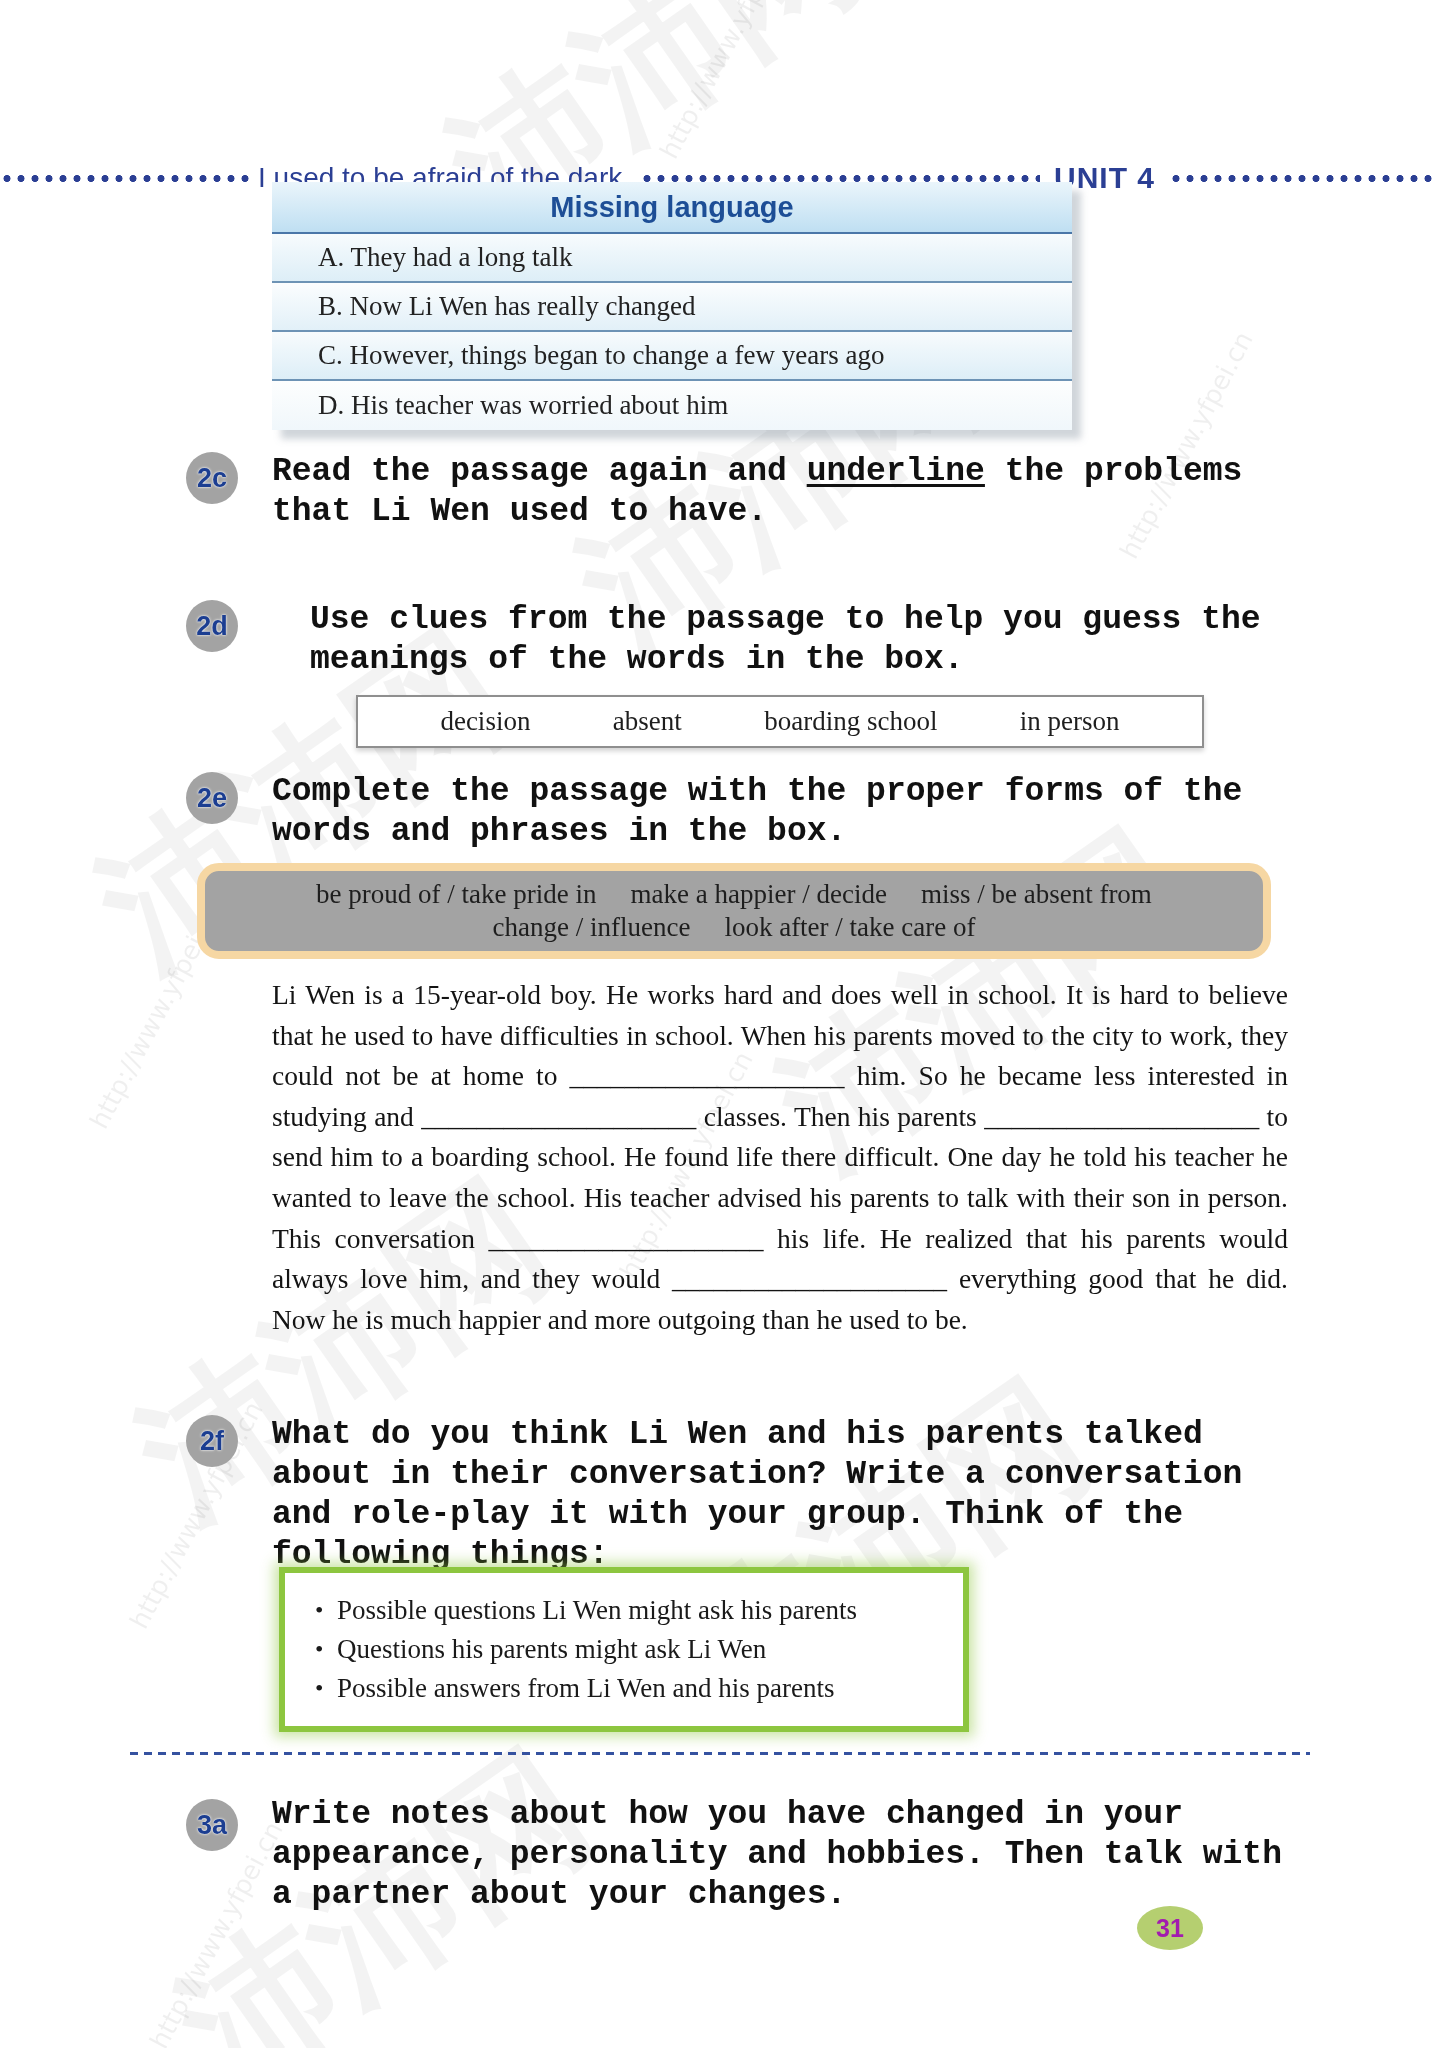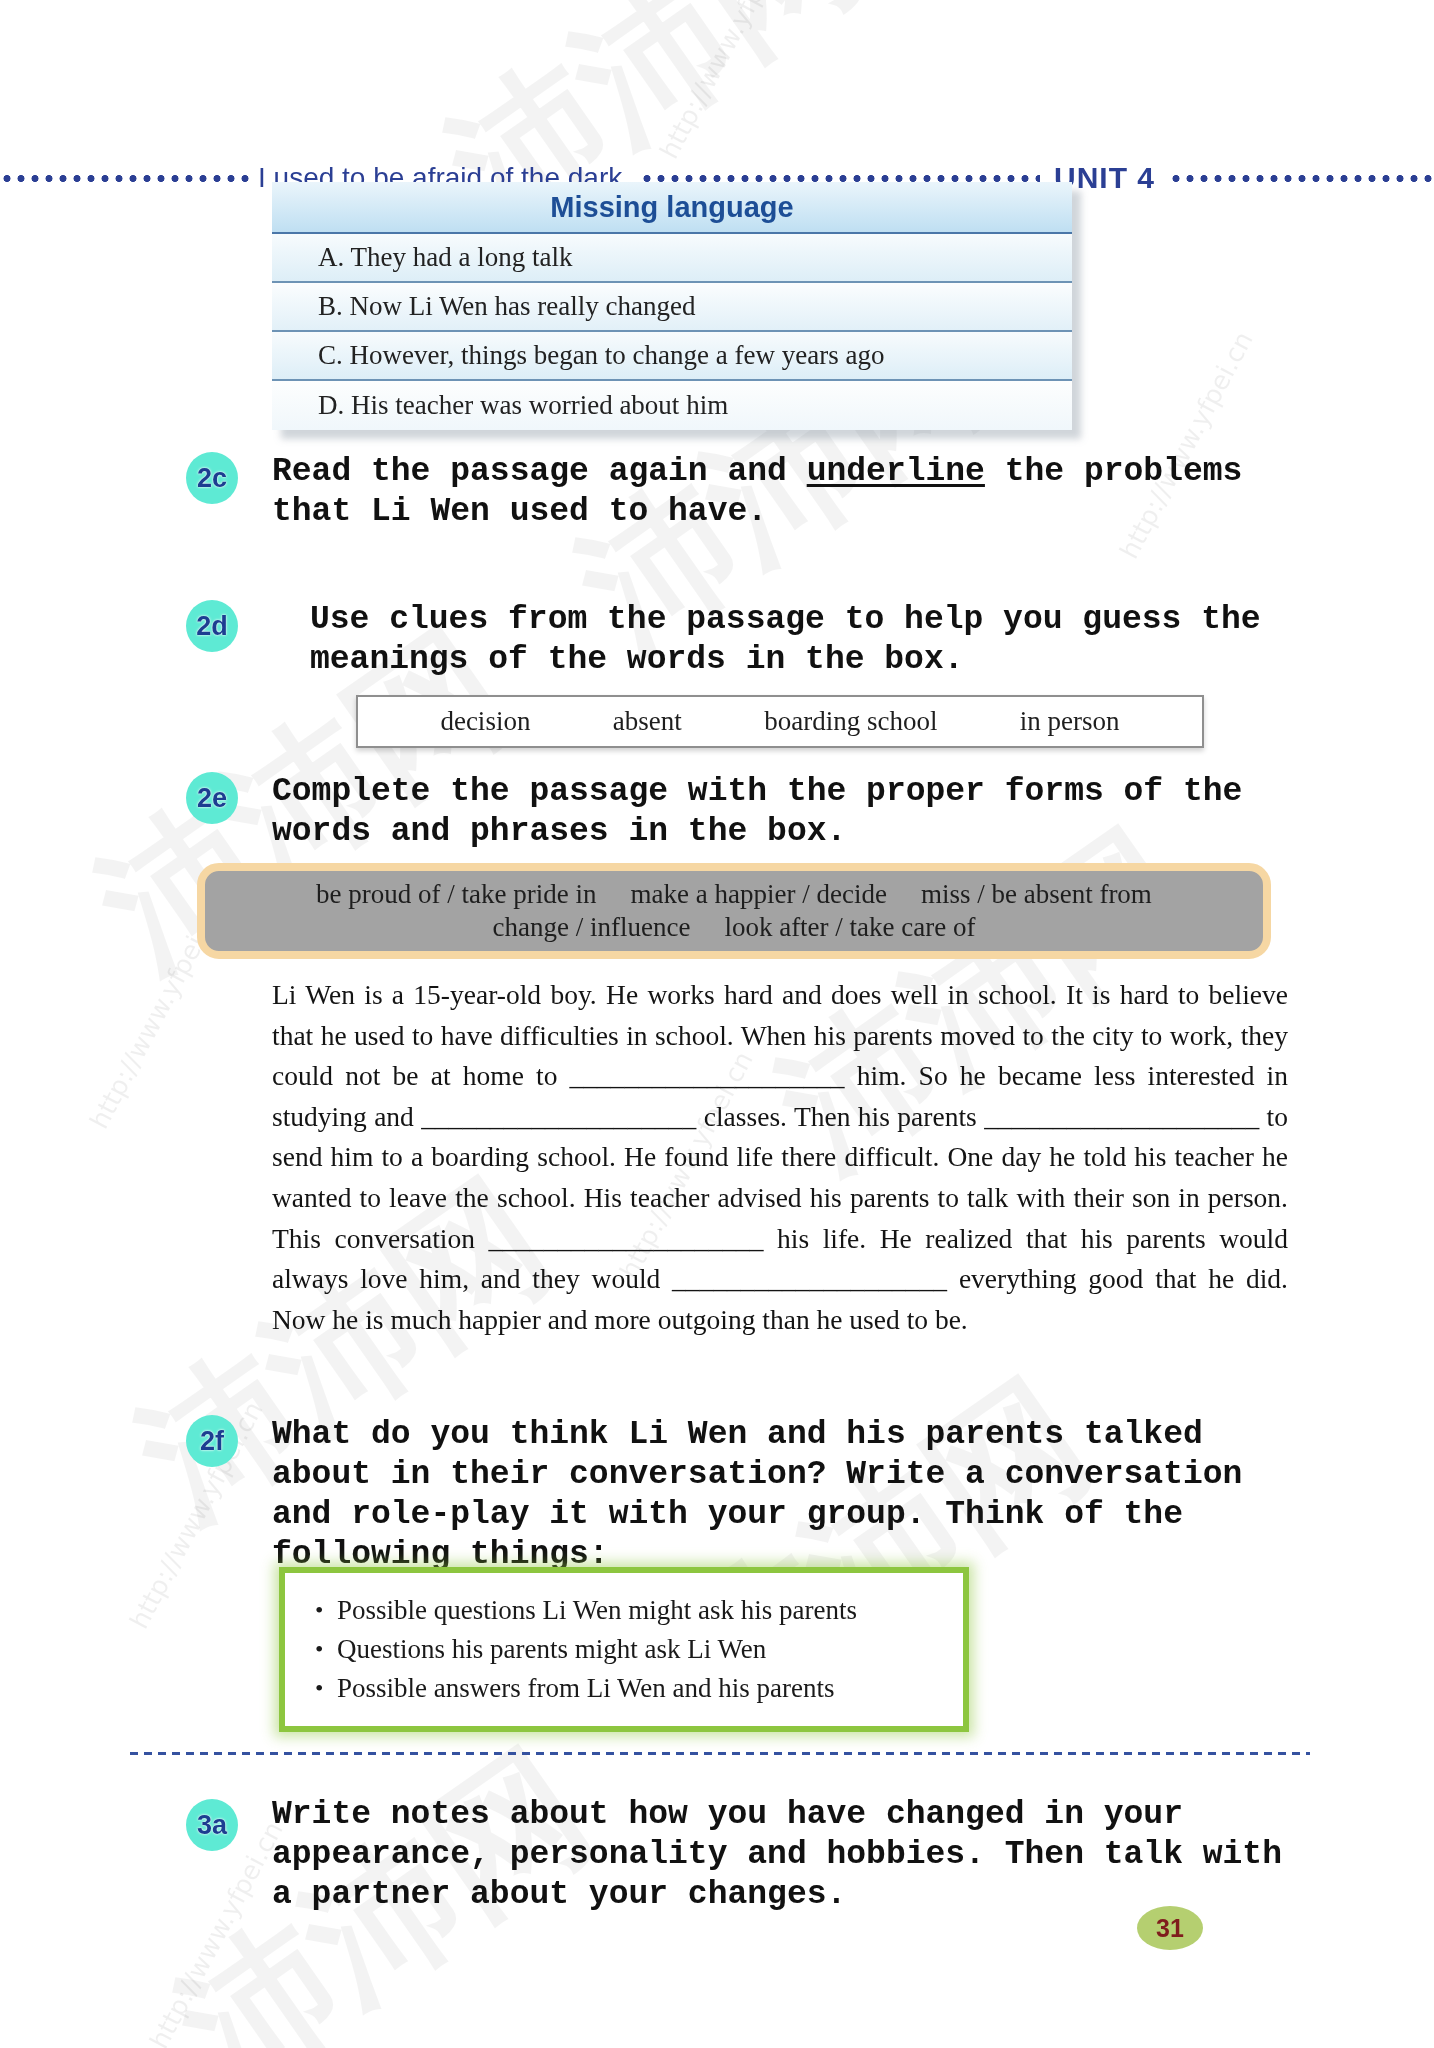--- a/index.html
+++ b/index.html
@@ -39,21 +39,21 @@
              border-bottom:2px solid #4a76a8; }
   .ml-row { height:49px; display:flex; align-items:center; padding-left:46px;
             font-size:27px; color:#222; border-bottom:2px solid #6d93b5;
             background:linear-gradient(#f7fbfd,#ddeef7); }
   .ml-row:nth-child(2){ background:linear-gradient(#fbfdfe,#e2f0f8); }
   .ml-row:nth-child(4){ background:linear-gradient(#fdfefe,#f0f7fb); border-bottom:none; }
 
   
   .section { position:absolute; left:0; width:1434px; }
   .badge { position:absolute; left:186px; width:52px; height:52px; border-radius:50%;
-           background:#5eead4; display:flex; align-items:center; justify-content:center;
+           background:#a3a3a3; display:flex; align-items:center; justify-content:center;
            font-family:"Liberation Sans","DejaVu Sans",sans-serif; font-size:27px; font-weight:800;
            color:#1c3e91; text-shadow:0 0 3px #fff, 0 0 1px #fff; }
   .instr { position:absolute; left:272px; width:1020px; font-weight:bold;
            font-size:33px; line-height:40px; color:#111;font-family:Liberation Mono, monospace; }
   .instr .u { text-decoration:underline; text-underline-offset:4px; }
 
   
   .wordbox { position:absolute; left:356px; top:695px; width:848px; height:53px;
              border:2px solid #8f8f8f; background:#fff;
              box-shadow:0 3px 5px rgba(0,0,0,0.18);
@@ -82,21 +82,21 @@
 
   
   .divider { position:absolute; left:130px; top:1752px; width:1180px; height:3px;
              background:repeating-linear-gradient(90deg,#3552a0 0 8px, rgba(0,0,0,0) 8px 14px); }
 
   
   .pagenum { position:absolute; left:1137px; top:1906px; width:66px; height:44px;
              background:#b5cf70; border-radius:50%;
              display:flex; align-items:center; justify-content:center;
              font-family:"Liberation Sans","DejaVu Sans",sans-serif;
-             font-size:25px; font-weight:bold; color:#7f1d1d; }
+             font-size:25px; font-weight:bold; color:#a21caf; }
 </style>
 </head>
 <body>
 
 <div class="wm wm-big" style="left:430px; top:-40px;">沛沛网</div>
 <div class="wm wm-big" style="left:560px; top:380px;">沛沛网</div>
 <div class="wm wm-big" style="left:80px; top:700px;">沛沛网</div>
 <div class="wm wm-big" style="left:760px; top:900px;">沛沛网</div>
 <div class="wm wm-big" style="left:120px; top:1250px;">沛沛网</div>
 <div class="wm wm-big" style="left:660px; top:1450px;">沛沛网</div>

